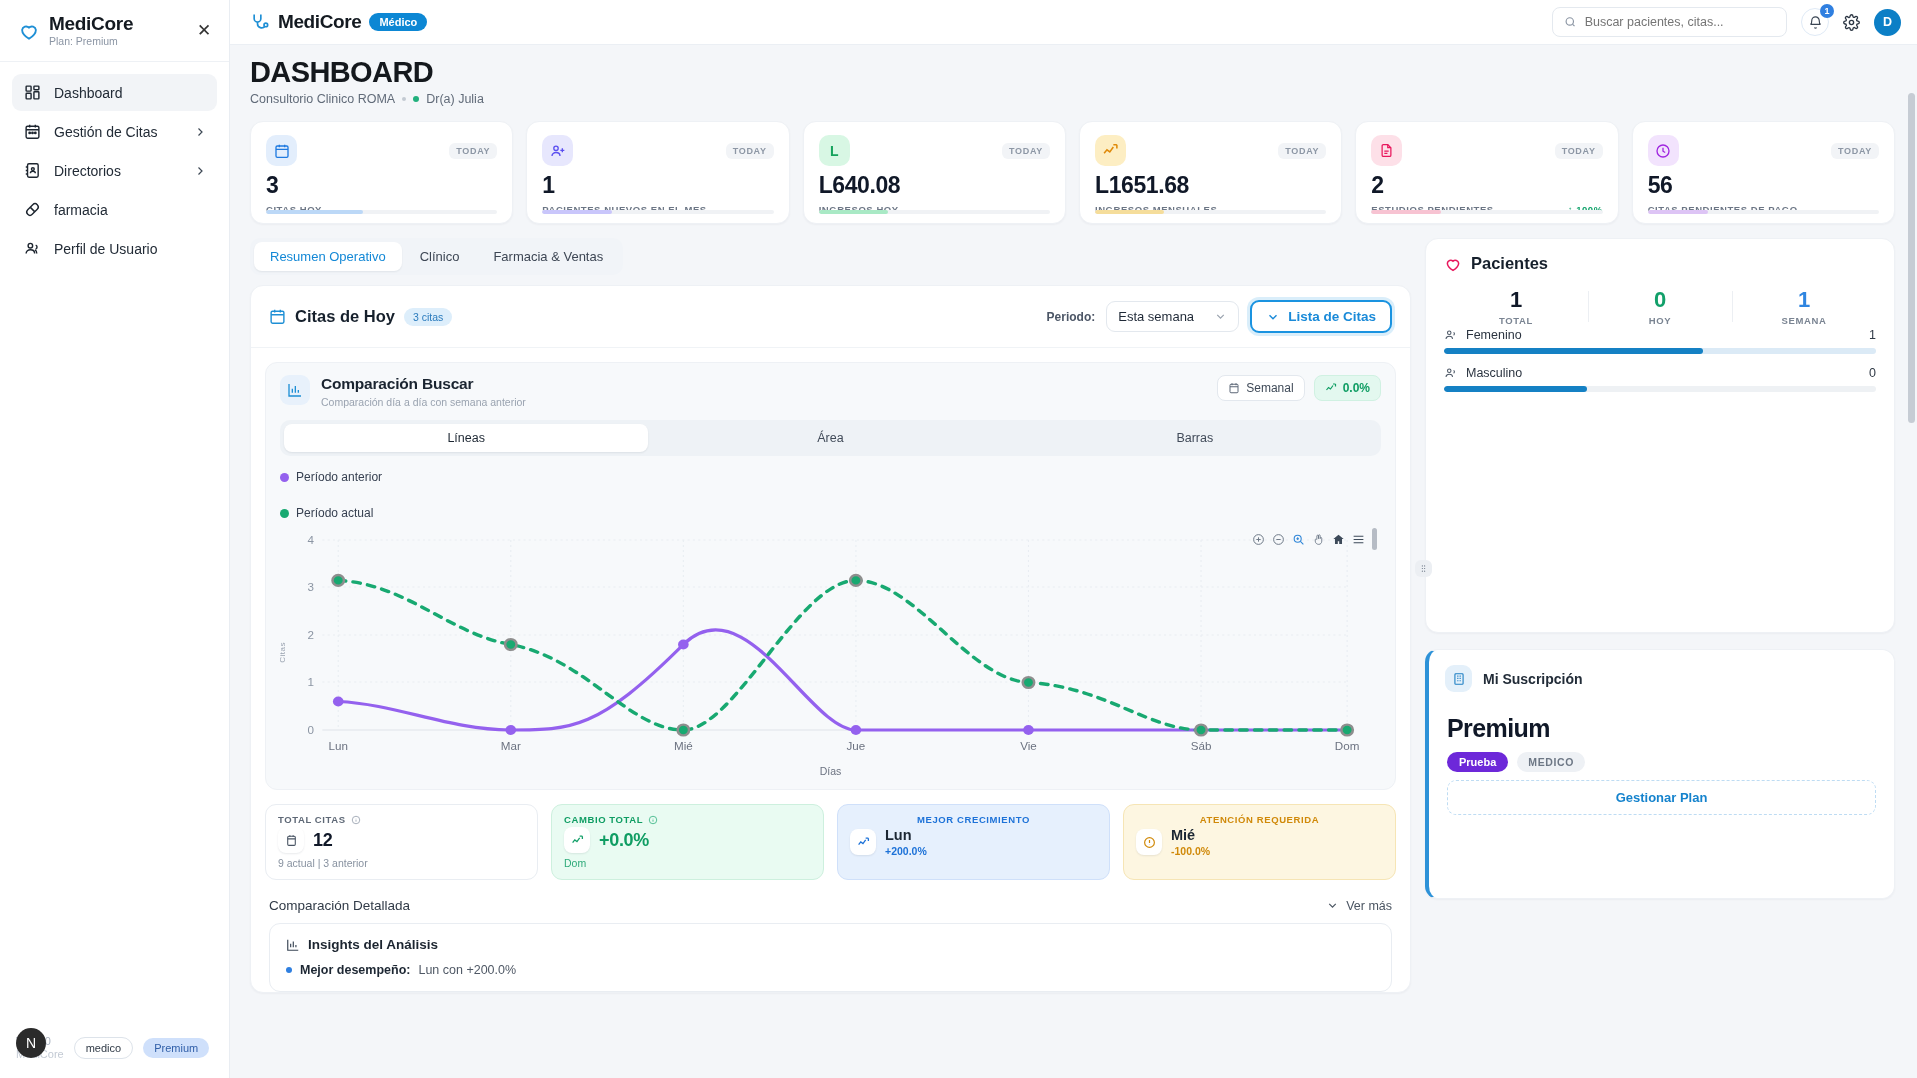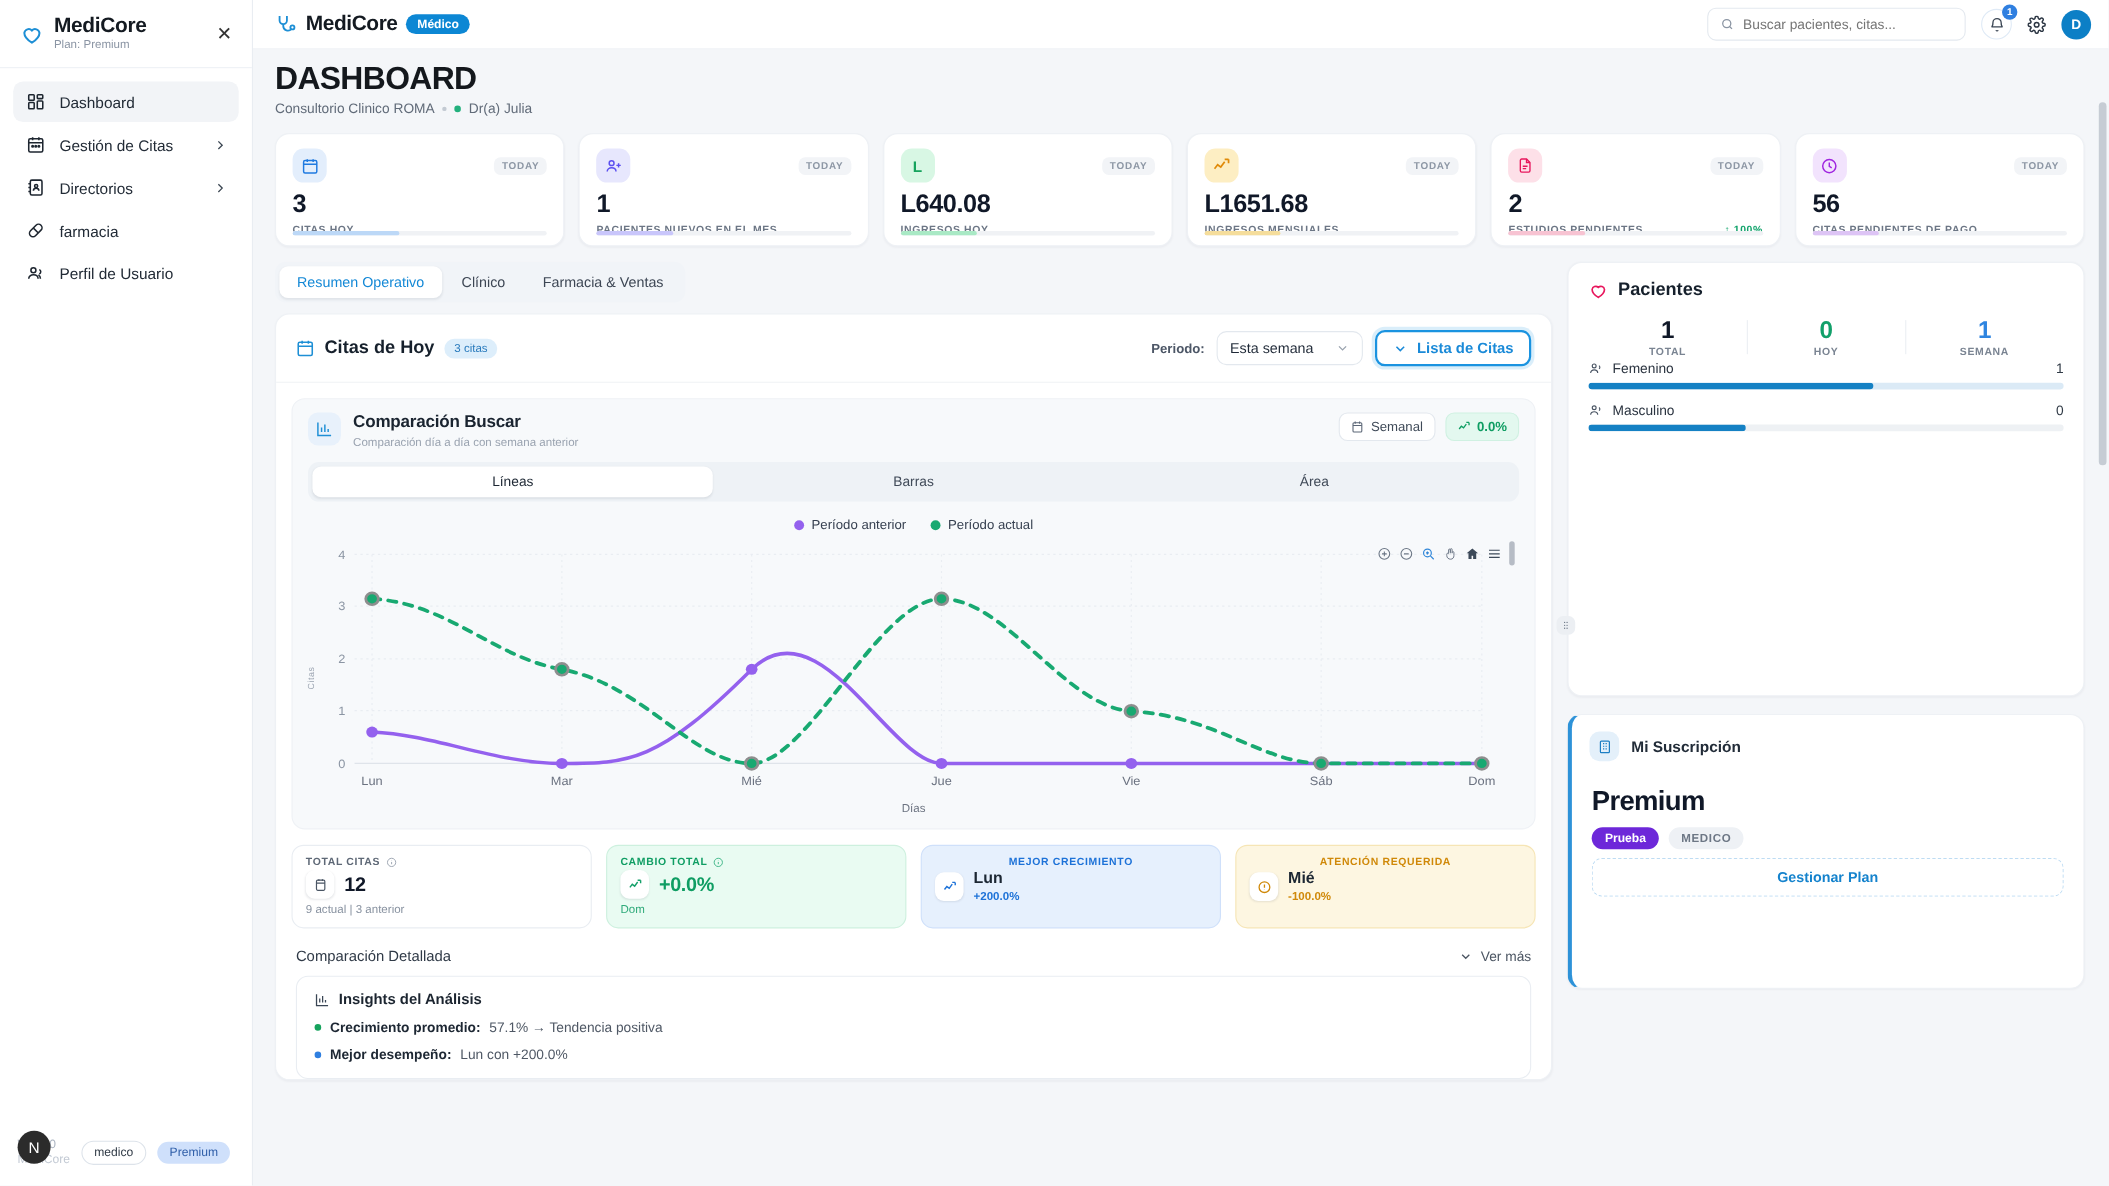--- a/index.html
+++ b/index.html
@@ -93,21 +93,21 @@
   .cp-head { display:flex; align-items:flex-start; gap:11px;}
   .cp-ico { width:30px;height:30px;border-radius:9px;background:#e8f1fb;display:flex;align-items:center;justify-content:center;}
   .cp-title { font-size:15.5px; font-weight:700; color:#1a2430; letter-spacing:-.2px;}
   .cp-sub { font-size:10.5px; color:#9aa3b0; margin-top:3px;}
   .cp-head-right { margin-left:auto; display:flex; align-items:center; gap:9px;}
   .chip { border:1px solid #e3e8ee; background:#fff; border-radius:8px; font-size:12px; color:#3f4a58; padding:5px 10px; display:flex; align-items:center; gap:6px;}
   .chip.green { background:#e3f8ef; border-color:#d0f1e2; color:#0f9d63; font-weight:700;}
   .seg { display:flex; background:#eef2f6; border-radius:10px; padding:4px; margin-top:12px;}
   .seg > div { flex:1; text-align:center; font-size:12.5px; padding:7px 0; border-radius:8px; color:#414b59; cursor:pointer;}
   .seg > div.active { background:#fff; color:#1d2733; box-shadow:0 1px 2px rgba(16,24,40,.08);}
-  .legend { display:flex; justify-content:center; gap:22px; margin-top:14px; font-size:12px; color:#374151;}
+  .legend { display:flex; justify-content:center; gap:22px; margin-top:14px; font-size:12px; color:#374151;flex-direction:column;}
   .lg { display:flex; align-items:center; gap:7px;}
   .lgdot { width:9px;height:9px;border-radius:50%;}
   .plotwrap { position:relative; height:265px; margin-top:4px;}
   .plot-tools { position:absolute; right:4px; top:4px; display:flex; align-items:center; gap:7px; color:#6b7685;}
   .plot-tools span { cursor:pointer; display:flex; }
   .axis-ylabel { position:absolute; left:-2px; top:118px; font-size:8px; color:#9aa3b0; writing-mode:vertical-rl; transform:rotate(180deg); letter-spacing:.5px;}
   .xlab { text-align:center; font-size:10.5px; color:#6b7280; margin-top:-4px;}
 
   .statgrid { display:flex; gap:13px; padding:0 14px 14px 14px;}
   .stat { flex:1; border-radius:11px; border:1px solid #e9edf2; background:#fff; padding:9px 12px 10px 12px; min-height:57px;}
@@ -464,22 +464,22 @@
                           <path d="M3 16l4-5 4 3 5-7"></path>
                           <path d="M21 4h-5M21 4v5"></path>
                         </svg>
                       <span>0.0%</span>
                     </div>
                   </div>
                 </div>
 
                 <div class="seg">
                   <div class="active">Líneas</div>
+                  <div>Área</div>
                   <div>Barras</div>
-                  <div>Área</div>
                 </div>
 
                 <div class="legend">
                   <div class="lg">
                     <span class="lgdot" style="background:#9461ee"></span>
                     <span>Período anterior</span>
                   </div>
                   <div class="lg">
                     <span class="lgdot" style="background:#18a971"></span>
                     <span>Período actual</span>
@@ -676,25 +676,20 @@
                 </div>
                 <div class="insights">
                   <div class="ins-title">
                     <svg width="14" height="14" viewBox="0 0 24 24" fill="none" stroke="#3a4655" stroke-width="2">
                         <path d="M3 3v18h18"></path>
                         <path d="M8 16V10M12.5 16V6M17 16v-4"></path>
                       </svg>
                     <span>Insights del Análisis</span>
                   </div>
                   <div class="ins-row">
-                    <span class="ins-dot" style="background:#16a35d"></span>
-                    <b>Crecimiento promedio:</b>
-                    <span>57.1% → Tendencia positiva</span>
-                  </div>
-                  <div class="ins-row">
                     <span class="ins-dot" style="background:#2f7fe0"></span>
                     <b>Mejor desempeño:</b>
                     <span>Lun con +200.0%</span>
                   </div>
                 </div>
               </div>
             </div>
           </div>
 
           <div class="right-col">

